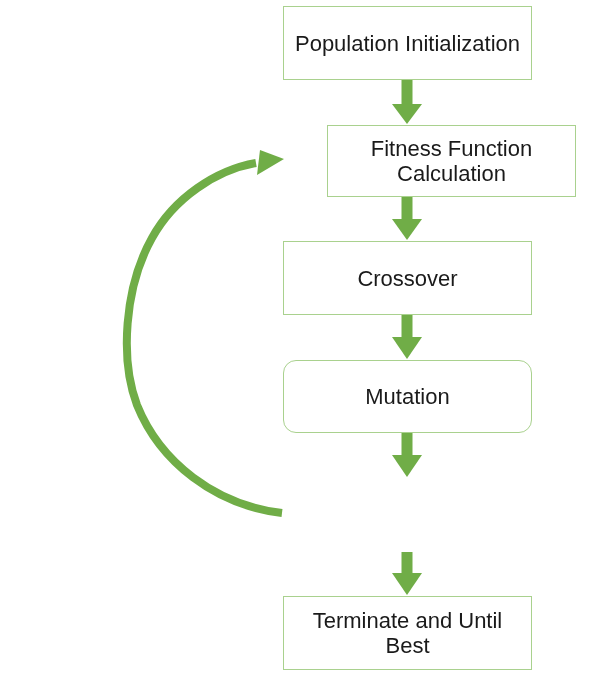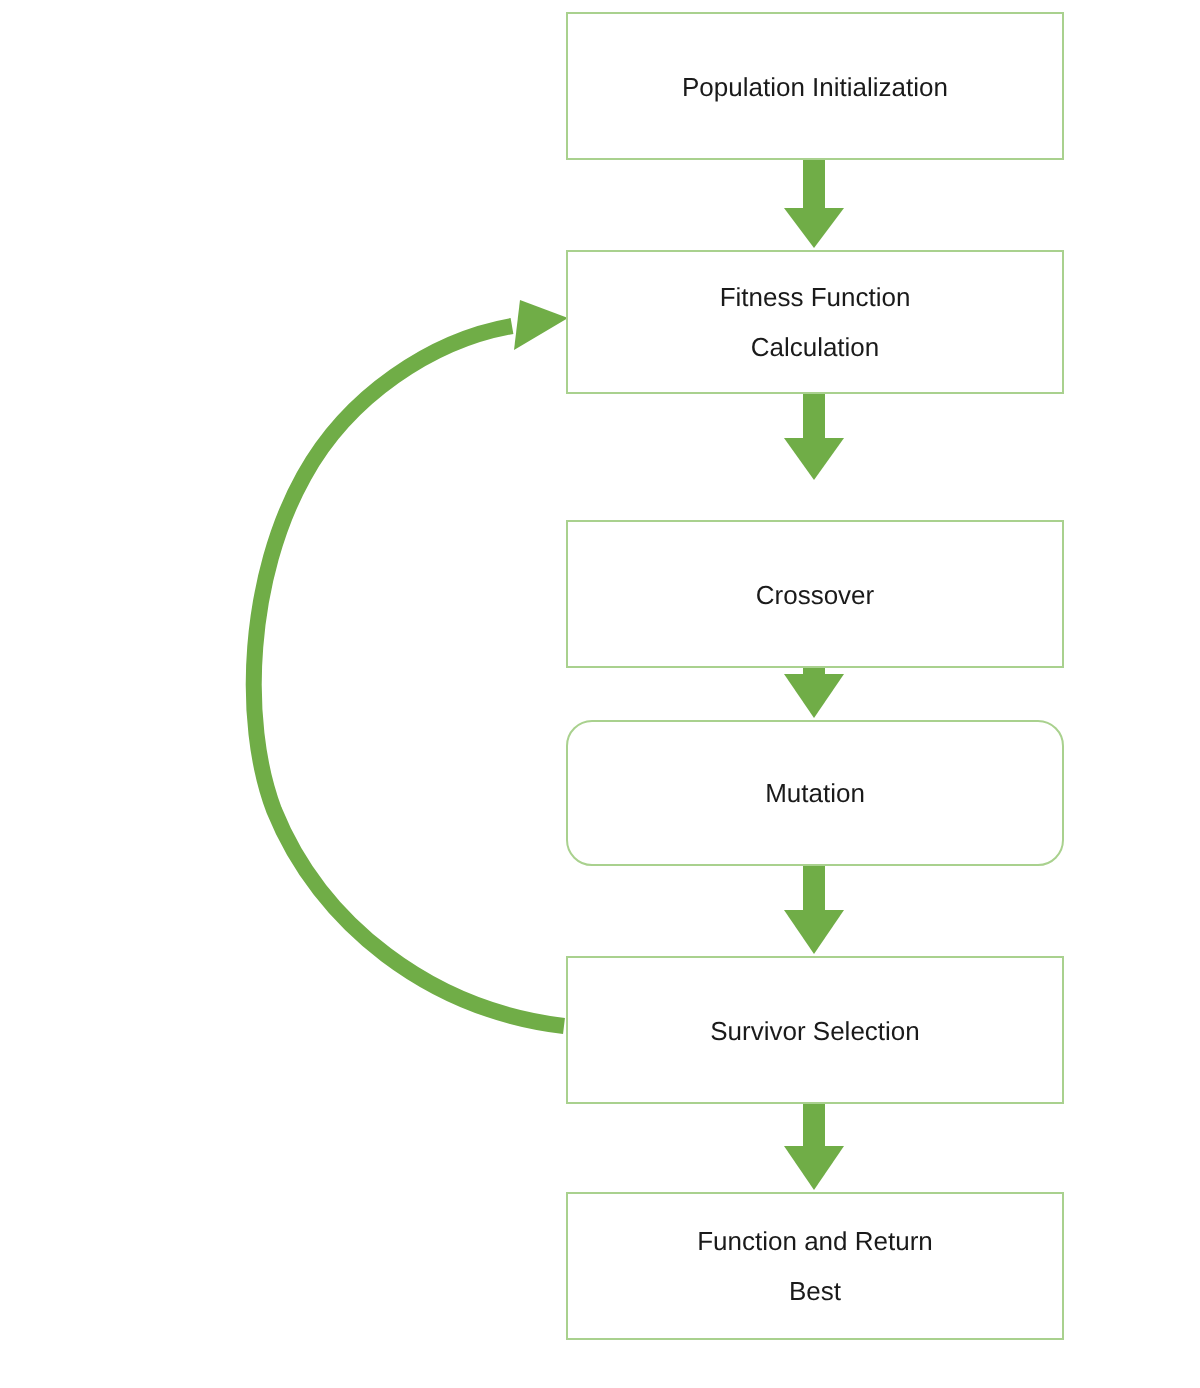--- a/index.html
+++ b/index.html
@@ -37,27 +37,27 @@
     width: 249px;
     box-sizing: border-box;
     background: #ffffff;
     border: 1.5px solid var(--box-border, #A9D18E);
     display: flex;
     align-items: center;
     justify-content: center;
     text-align: center;
     z-index: 2;
     color: var(--text, #1a1a1a);
-    font-size: 13px;
+    font-size: 22px;
     line-height: 25px;
     white-space: pre-line;
   }
   .node-1 { top: 6px;   height: 74px; }
-  .node-2 { top: 125px; height: 72px; }
-  .node-3 { top: 241px; height: 74px; margin-top: 19px; }
+  .node-2 { top: 125px; height: 72px; margin-left: 44px; }
+  .node-3 { top: 241px; height: 74px; }
   .node-4 { top: 360px; height: 73px; border-radius: 13px; }
   .node-5 { top: 478px; height: 74px; }
   .node-6 { top: 596px; height: 74px; }
   .loop-label {
     position: absolute;
     left: 40px;
     top: 285px;
     width: 200px;
     text-align: center;
     z-index: 3;
@@ -103,19 +103,18 @@
 
   <div class="node node-1">Population Initialization</div>
 
   <div class="node node-2">Fitness Function
 Calculation</div>
 
   <div class="node node-3">Crossover</div>
 
   <div class="node node-4">Mutation</div>
 
-  <div class="node node-5">Survivor Selection</div>
 
-  <div class="node node-6">Function and Return
+  <div class="node node-6">Terminate and Until
 Best</div>
 
 
 </div>
 
 </body></html>

